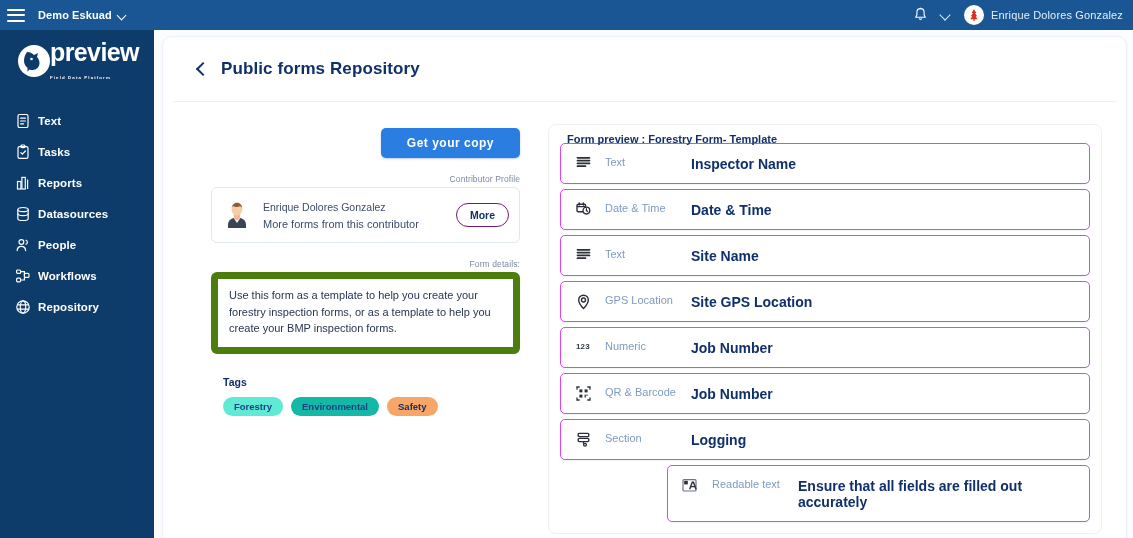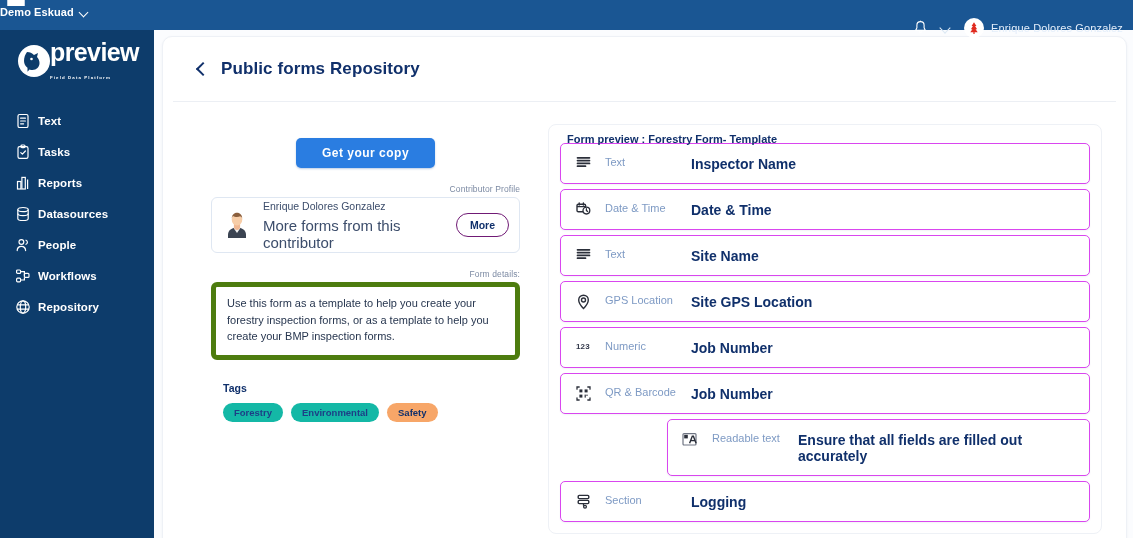--- a/index.html
+++ b/index.html
@@ -7,21 +7,21 @@
     width: 1133px; height: 538px;
     overflow: hidden;
     font-family: "Liberation Sans", sans-serif;
     background: #ffffff;
   }
   .app { position: relative; width: 1133px; height: 538px; background: #fbfcfe; }
 
   
   .topbar {
     position: absolute; top: 0; left: 0; width: 1133px; height: 30px;
-    background: #1a5693; display: flex; align-items: flex-start; z-index: 30; flex-direction: column;
+    background: #1a5693; display: flex; align-items: center; z-index: 30;
   }
   .hamburger { width: 18px; height: 13px; margin-left: 7px; margin-right: 13px;
     display: flex; flex-direction: column; justify-content: space-between; cursor: pointer; }
   .hamburger i { display: block; height: 2px; background: #fff; border-radius: 1px; }
   .tenant { color: #ffffff; font-size: 11px; font-weight: bold; letter-spacing: .1px;
     display: flex; align-items: center; gap: 6px; cursor: pointer; }
   .caret-dn { width: 9px; height: 9px; position: relative; display: inline-block; }
   .caret-dn::before { content: ""; position: absolute; left: 0; top: 1px;
     width: 6px; height: 6px; border-right: 1.6px solid #fff; border-bottom: 1.6px solid #fff;
     transform: rotate(45deg); }
@@ -73,43 +73,43 @@
     width: 8px; height: 8px; border-left: 2px solid #10306b; border-bottom: 2px solid #10306b;
     transform: rotate(45deg); }
   .page-title { font-size: 17px; font-weight: bold; color: #10306b; letter-spacing: .1px; }
   .divider { height: 1px; background: #eceff4; margin: 0 -12px; }
 
   .body-cols { display: flex; padding-top: 22px; }
 
   
   .left-col { width: 335px; flex: none; padding-left: 26px; }
   .form-name { font-size: 12.5px; font-weight: bold; color: #10306b; }
-  .cta-row { display: flex; justify-content: center; margin-top: 14px; }
+  .cta-row { display: flex; justify-content: flex-end; margin-top: 4px; }
   .cta {
     background: #2a7de1; color: #ffffff; border: none; border-radius: 5px;
     padding: 8px 26px; font-size: 12px; font-weight: bold; letter-spacing: .5px;
     font-family: "Liberation Sans", sans-serif; cursor: pointer;
     box-shadow: 0 1px 2px rgba(30,90,170,.3);
   }
   .field-label { font-size: 8.5px; color: #7c8aa3; margin-top: 16px; margin-bottom: 3px; letter-spacing: .1px; text-align: right; }
   .contrib-box {
     border: 1px solid #dfe7f2; border-radius: 6px; height: 56px;
     display: flex; align-items: center; padding: 0 10px 0 8px; background: #fff;
   }
   .contrib-avatar { width: 34px; height: 34px; flex: none; margin-right: 9px; }
   .contrib-meta { flex: 1; }
   .contrib-name { font-size: 10.5px; color: #3c4d6b; margin-bottom: 5px; }
-  .contrib-sub { font-size: 15px; color: #3c4d6b; }
+  .contrib-sub { font-size: 11px; color: #3c4d6b; }
   .more-btn {
     border: 1px solid #701a75; border-radius: 14px; background: #fff;
     padding: 5px 13px; font-size: 10.5px; font-weight: bold; color: #10306b;
     font-family: "Liberation Sans", sans-serif; cursor: pointer; flex: none;
   }
   .details-box {
-    border: 5px solid #4d7c0f; border-radius: 6px; background: #fff;
+    border: 7px solid #4d7c0f; border-radius: 6px; background: #fff;
     padding: 8px 11px 10px 11px; font-size: 11px; color: #27364f; line-height: 1.52;
   }
   .tags-title { font-size: 10.5px; font-weight: bold; color: #10306b; margin-top: 22px; padding-left: 12px; }
   .tags { display: flex; gap: 8px; margin-top: 9px; padding-left: 12px; }
   .tag { border-radius: 11px; padding: 4px 11px; font-size: 9.5px; font-weight: bold; cursor: pointer; }
 
   
   .right-col { flex: 1; padding-left: 28px; padding-right: 2px; position: relative; }
   .preview-panel {
     position: relative; border: 1px solid #eef1f6; border-radius: 8px;
@@ -294,21 +294,21 @@
               <span class="contrib-sub" style="display:block">More forms from this contributor</span>
             </span>
             <button class="more-btn">More</button>
           </div>
 
           <div class="field-label">Form details:</div>
           <div class="details-box">Use this form as a template to help you create your forestry inspection forms, or as a template to help you create your BMP inspection forms.</div>
 
           <div class="tags-title">Tags</div>
           <div class="tags">
-            <span class="tag" style="background:#14b8a6;color:#1d3f86">Forestry</span>
+            <span class="tag" style="background:#5eead4;color:#1d3f86">Forestry</span>
             <span class="tag" style="background:#14b8a6;color:#1d3f86">Environmental</span>
             <span class="tag" style="background:#f7a668;color:#10306b">Safety</span>
           </div>
         </div>
 
         <div class="right-col">
           <div class="preview-panel">
             <div class="preview-title">Form preview : Forestry Form- Template</div>
             <div class="rows">
 
@@ -371,46 +371,46 @@
                     <rect x="8.6" y="3.4" width="3" height="3" fill="#2b2f3a"></rect>
                     <rect x="3.4" y="8.6" width="3" height="3" fill="#2b2f3a"></rect>
                     <rect x="8.6" y="8.6" width="1.2" height="3" fill="#2b2f3a"></rect>
                     <rect x="10.4" y="8.6" width="1.2" height="1.3" fill="#2b2f3a"></rect>
                   </svg>
                 </span>
                 <span class="frow-type">QR &amp; Barcode</span>
                 <span class="frow-label">Job Number</span>
               </div>
 
+              <div class="frow">
+                <span class="frow-ico">
+                  <svg width="15" height="15" viewBox="0 0 15 15">
+                    <rect x="2.2" y="1.4" width="10.6" height="3.2" rx="1" fill="none" stroke="#2b2f3a" stroke-width="1.4"></rect>
+                    <rect x="2.2" y="6.4" width="10.6" height="3.2" rx="1" fill="none" stroke="#2b2f3a" stroke-width="1.4"></rect>
+                    <path d="M7.5 9.6v2.2" stroke="#2b2f3a" stroke-width="1.3"></path>
+                    <circle cx="9" cy="12.8" r="1.4" fill="none" stroke="#2b2f3a" stroke-width="1.3"></circle>
+                  </svg>
+                </span>
+                <span class="frow-type">Section</span>
+                <span class="frow-label">Logging</span>
+              </div>
+
               <div class="frow indent">
                 <span class="frow-ico">
                   <svg width="16" height="15" viewBox="0 0 16 15">
                     <rect x="1" y="1.6" width="13" height="11.4" rx="1" fill="none" stroke="#6f7583" stroke-width="1.2"></rect>
                     <rect x="2.2" y="2.8" width="3.6" height="3.6" fill="#2b2f3a"></rect>
                     <path d="M7.6 11.2l2.7-7h1.1l2.7 7" fill="none" stroke="#2b2f3a" stroke-width="1.4"></path>
                     <path d="M8.7 8.6h4.3" stroke="#2b2f3a" stroke-width="1.3"></path>
                   </svg>
                 </span>
                 <span class="frow-type">Readable text</span>
                 <span class="frow-label">Ensure that all fields are filled out accurately</span>
               </div>
 
-              <div class="frow">
-                <span class="frow-ico">
-                  <svg width="15" height="15" viewBox="0 0 15 15">
-                    <rect x="2.2" y="1.4" width="10.6" height="3.2" rx="1" fill="none" stroke="#2b2f3a" stroke-width="1.4"></rect>
-                    <rect x="2.2" y="6.4" width="10.6" height="3.2" rx="1" fill="none" stroke="#2b2f3a" stroke-width="1.4"></rect>
-                    <path d="M7.5 9.6v2.2" stroke="#2b2f3a" stroke-width="1.3"></path>
-                    <circle cx="9" cy="12.8" r="1.4" fill="none" stroke="#2b2f3a" stroke-width="1.3"></circle>
-                  </svg>
-                </span>
-                <span class="frow-type">Section</span>
-                <span class="frow-label">Logging</span>
-              </div>
-
             </div>
           </div>
         </div>
 
       </div>
     </div>
   </div>
 </div>
 
 </body></html>

